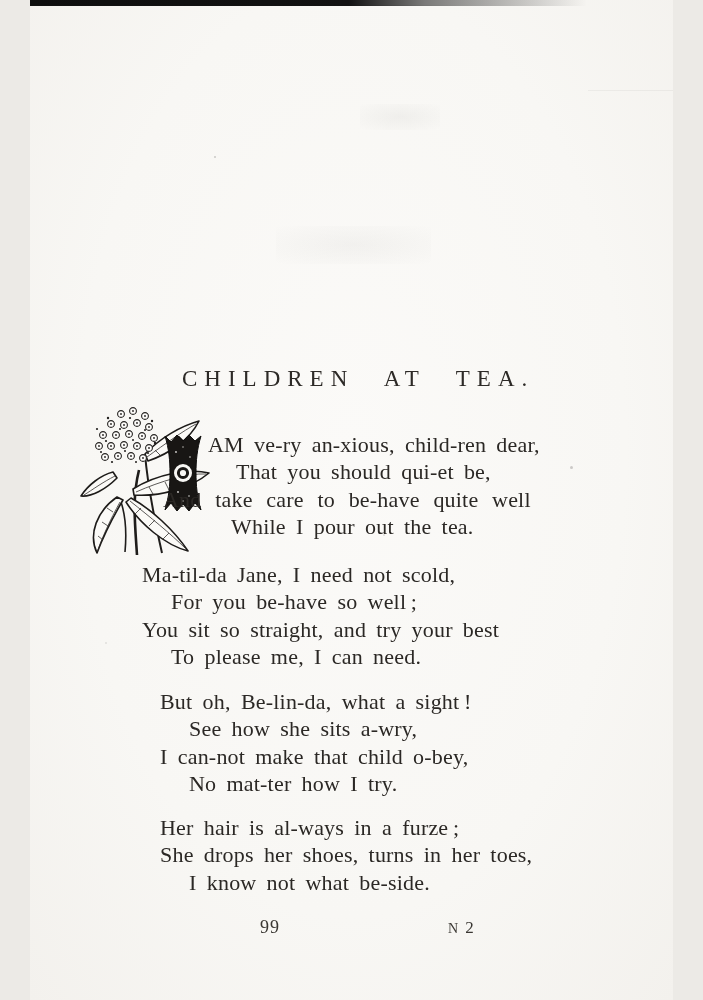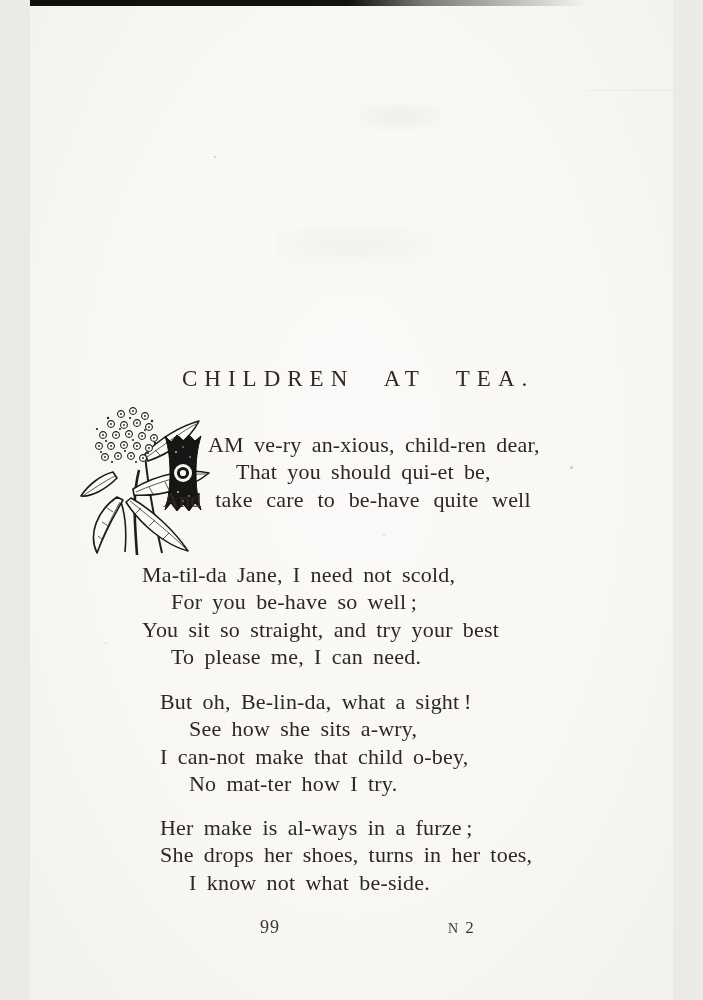--- a/index.html
+++ b/index.html
@@ -215,38 +215,39 @@
       <circle cx="22" cy="14" r="0.7"></circle>
         <circle cx="22" cy="68" r="0.7"></circle>
     </g>
   </svg>
   <span class="sr">I</span>
 
   <div class="stanza stanza-1">
     <div class="line s1-l1">AM ve-ry an-xious, child-ren dear,</div>
     <div class="line s1-l2">That you should qui-et be,</div>
     <div class="line s1-l3">And take care to be-have quite well</div>
+    <div class="line s1-l4">While I pour out the tea.</div>
   </div>
 
   <div class="stanza stanza-2">
     <div class="line">Ma-til-da Jane, I need not scold,</div>
     <div class="line indent">For you be-have so well ;</div>
     <div class="line">You sit so straight, and try your best</div>
     <div class="line indent">To please me, I can need.</div>
   </div>
 
   <div class="stanza stanza-3">
     <div class="line">But oh, Be-lin-da, what a sight !</div>
     <div class="line indent">See how she sits a-wry,</div>
     <div class="line">I can-not make that child o-bey,</div>
     <div class="line indent">No mat-ter how I try.</div>
   </div>
 
   <div class="stanza stanza-4">
-    <div class="line">Her make is al-ways in a furze ;</div>
+    <div class="line">Her hair is al-ways in a furze ;</div>
     <div class="line">She drops her shoes, turns in her toes,</div>
     <div class="line indent">I know not what be-side.</div>
   </div>
 
   <div class="page-number">99</div>
   <div class="signature">
     <span class="sig-letter">N</span><span class="sig-number">2</span>
   </div>
 
 </div>

